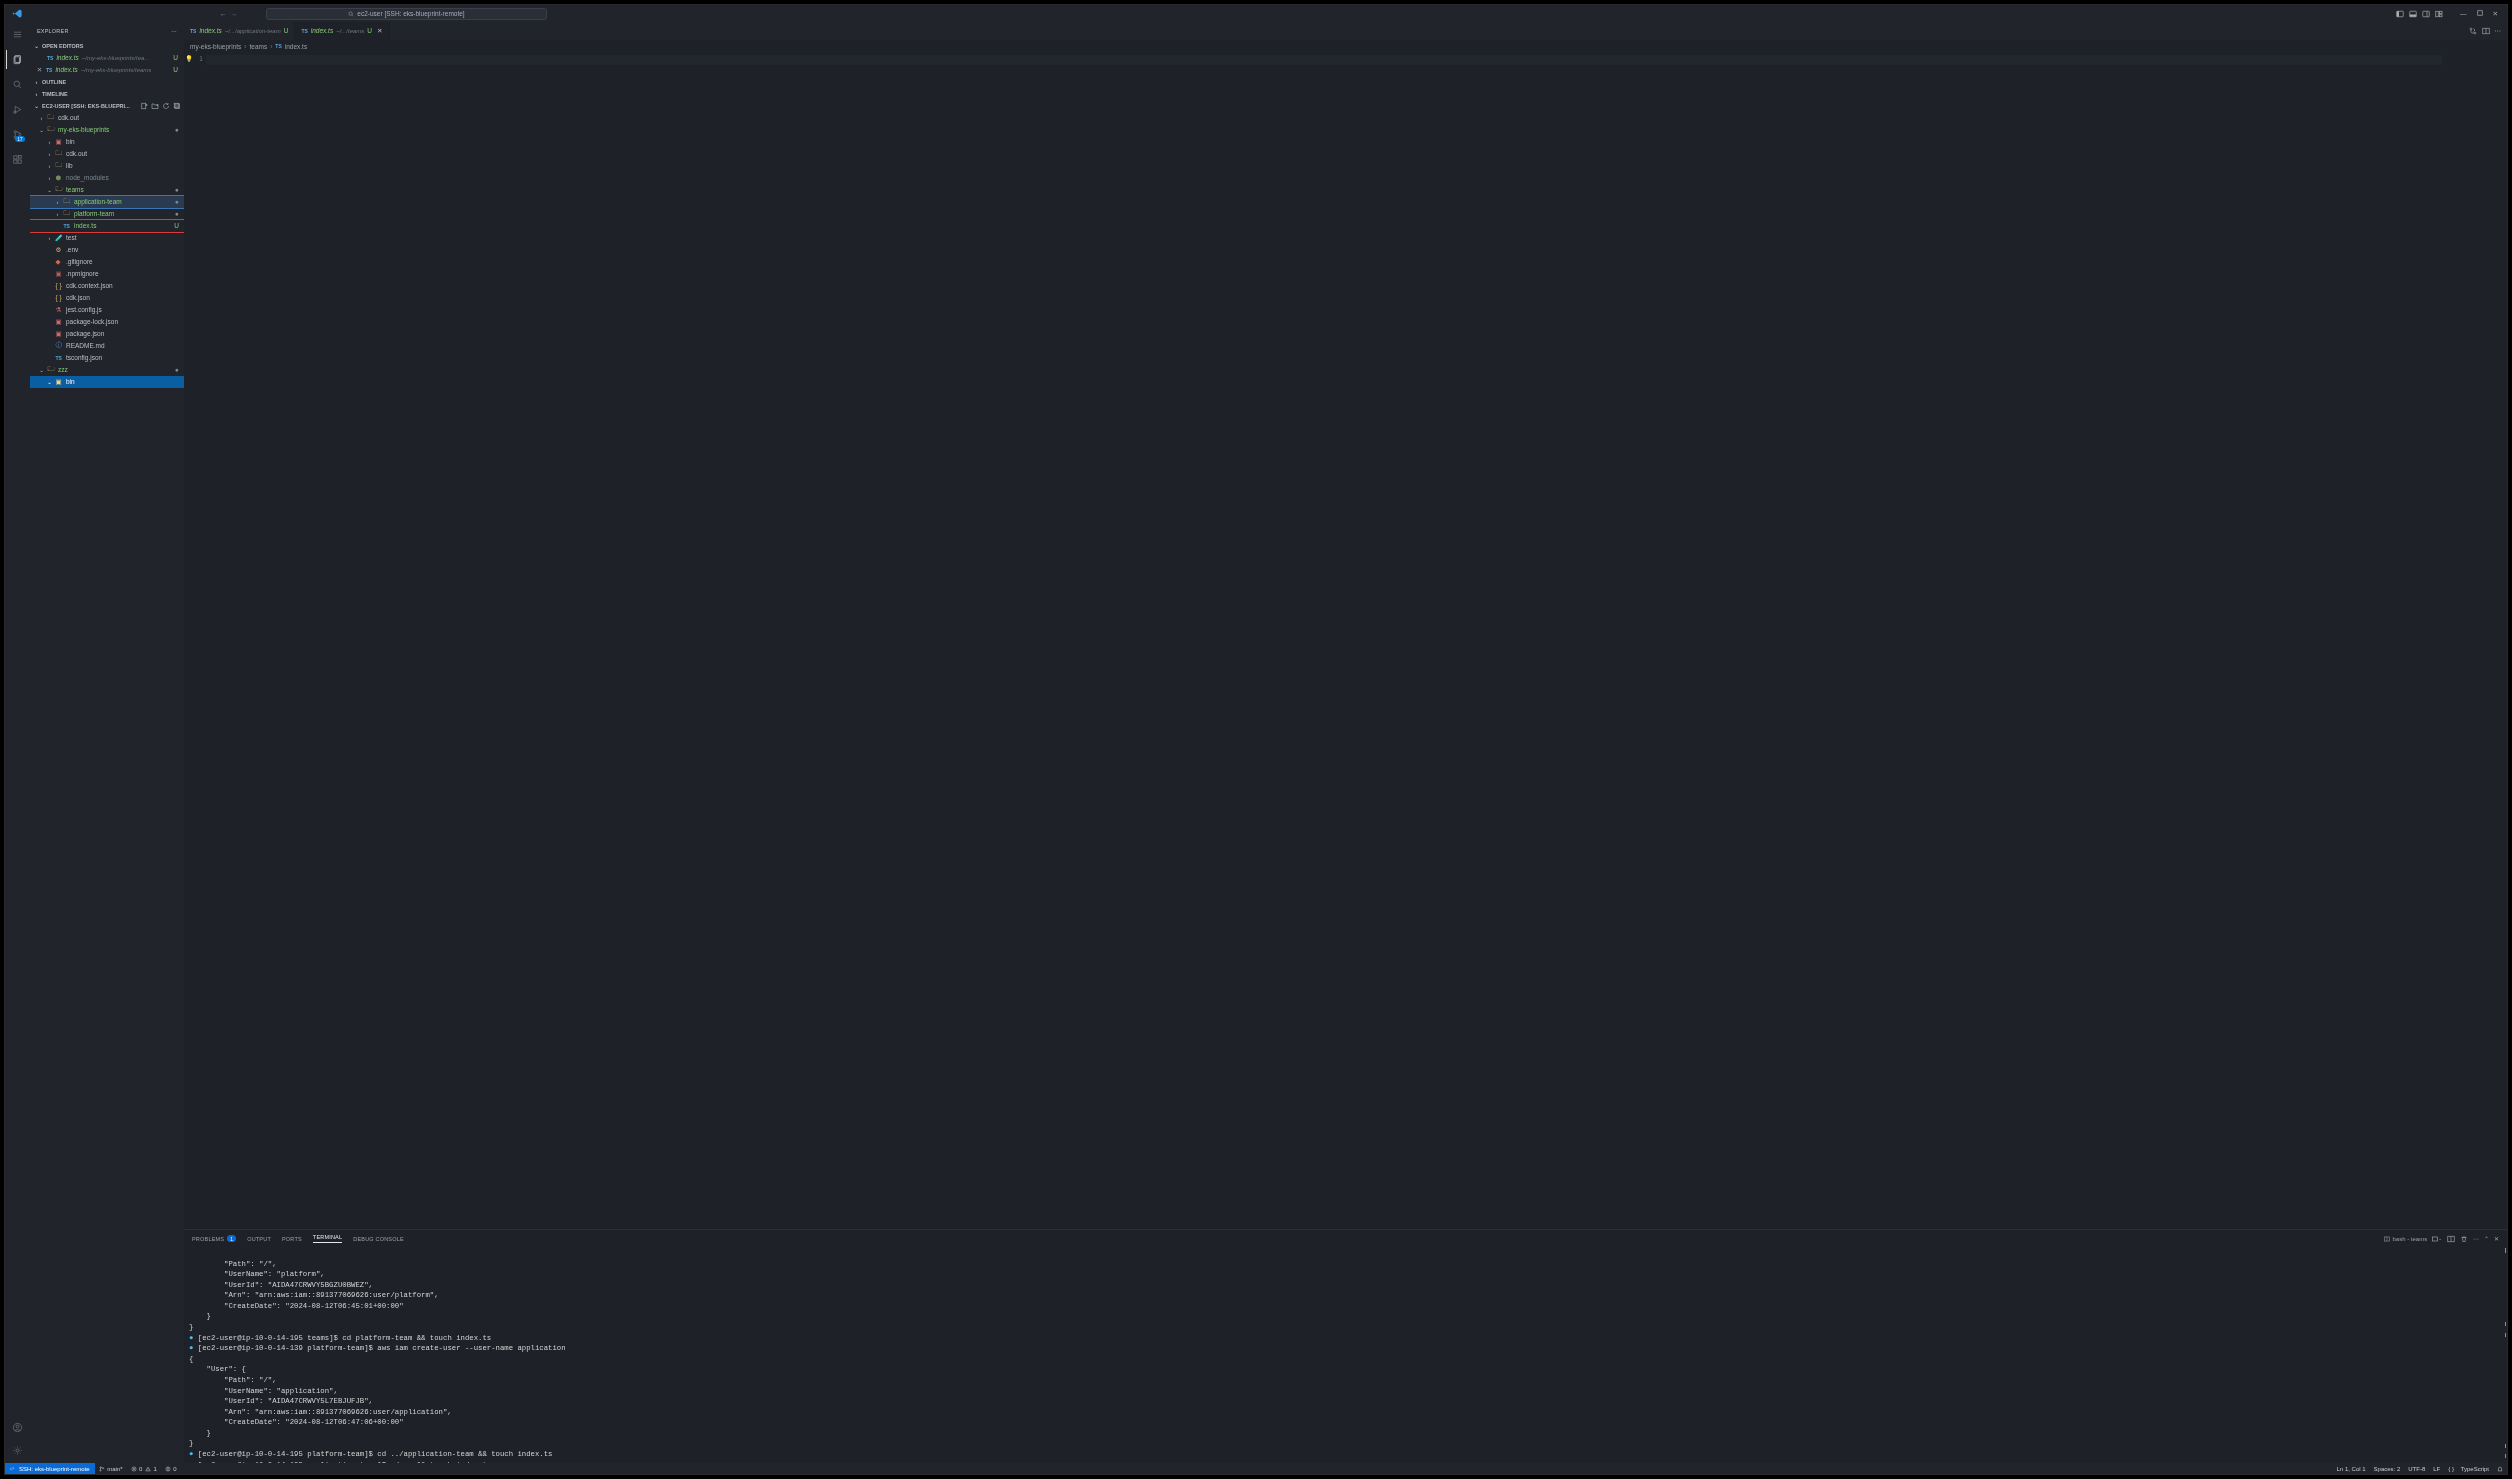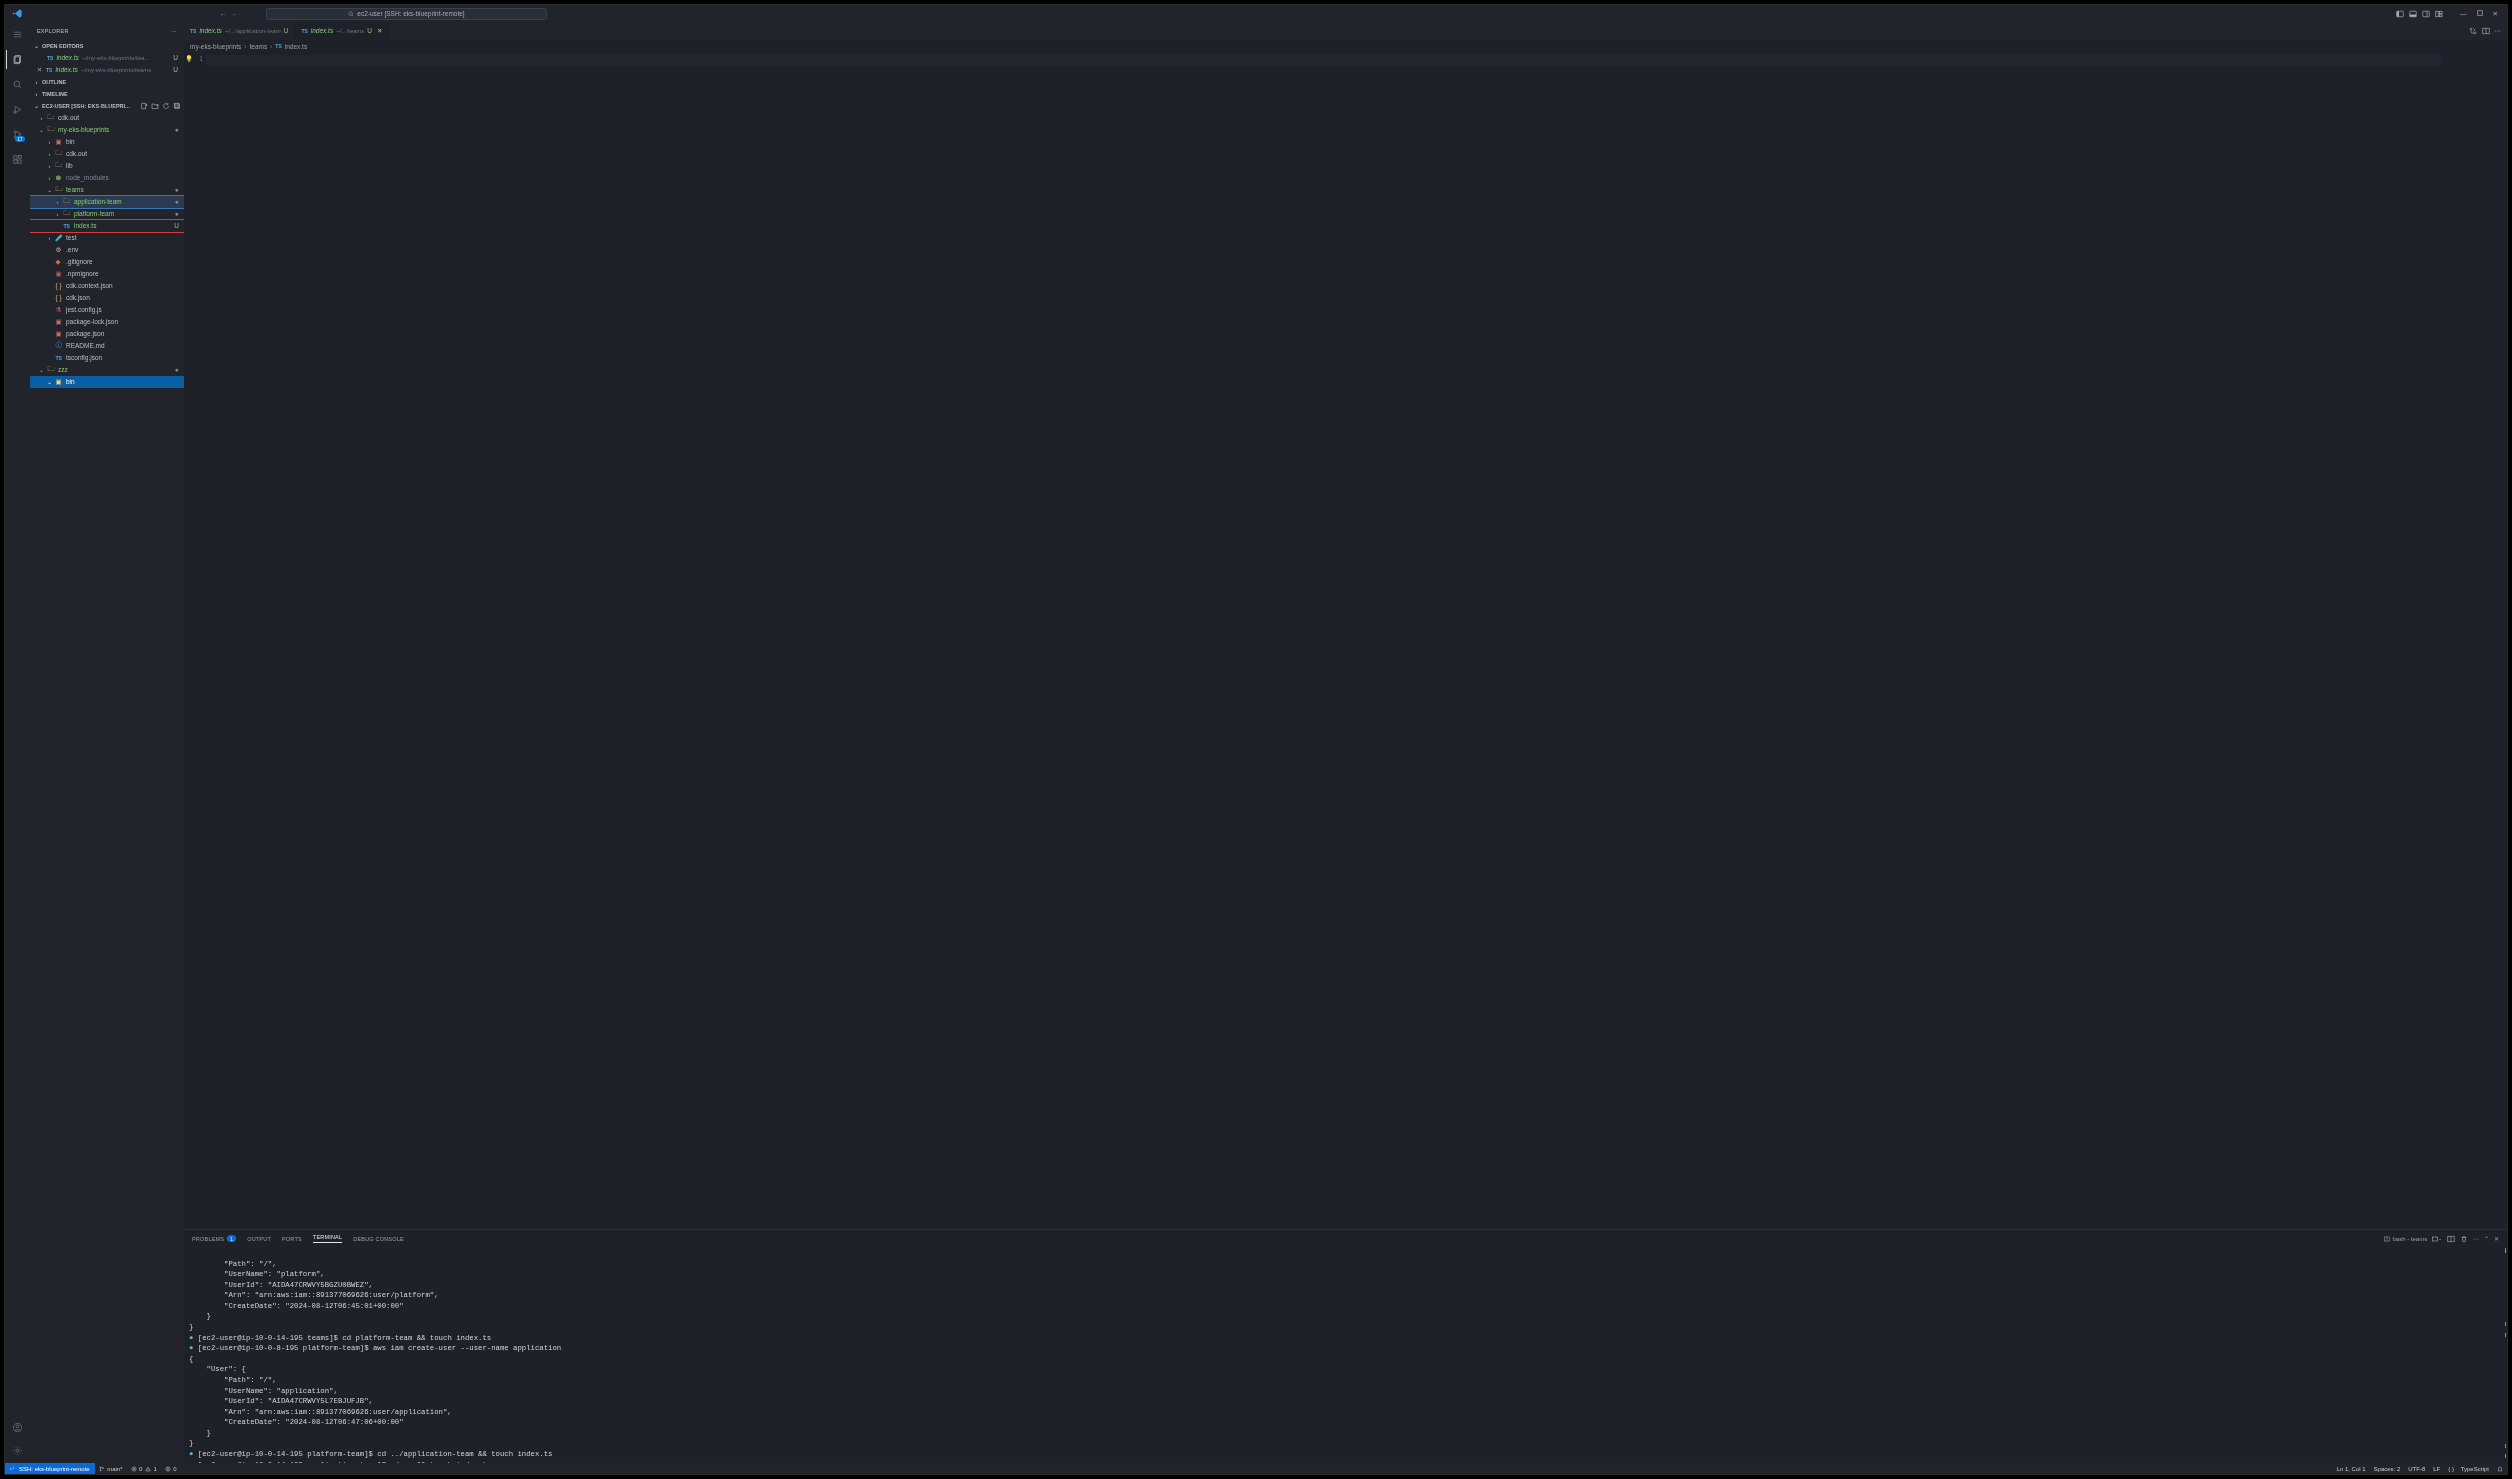--- a/index.html
+++ b/index.html
@@ -528,21 +528,21 @@
         </div>
         <div class="panel-body">
 <span>        "Path": "/",</span>
 <span>        "UserName": "platform",</span>
 <span>        "UserId": "AIDA47CRWVY5BGZU0BWEZ",</span>
 <span>        "Arn": "arn:aws:iam::891377069626:user/platform",</span>
 <span>        "CreateDate": "2024-08-12T06:45:01+00:00"</span>
 <span>    }</span>
 <span>}</span>
 <span class="bullet">●</span> <span>[ec2-user@ip-10-0-14-195 teams]$ cd platform-team &amp;&amp; touch index.ts</span>
-<span class="bullet">●</span> <span>[ec2-user@ip-10-0-8-195 platform-team]$ aws iam create-user --user-name application</span>
+<span class="bullet">●</span> <span>[ec2-user@ip-10-0-14-139 platform-team]$ aws iam create-user --user-name application</span>
 <span>{</span>
 <span>    "User": {</span>
 <span>        "Path": "/",</span>
 <span>        "UserName": "application",</span>
 <span>        "UserId": "AIDA47CRWVY5L7EBJUFJB",</span>
 <span>        "Arn": "arn:aws:iam::891377069626:user/application",</span>
 <span>        "CreateDate": "2024-08-12T06:47:06+00:00"</span>
 <span>    }</span>
 <span>}</span>
 <span class="bullet">●</span> <span>[ec2-user@ip-10-0-14-195 platform-team]$ cd ../application-team &amp;&amp; touch index.ts</span>

